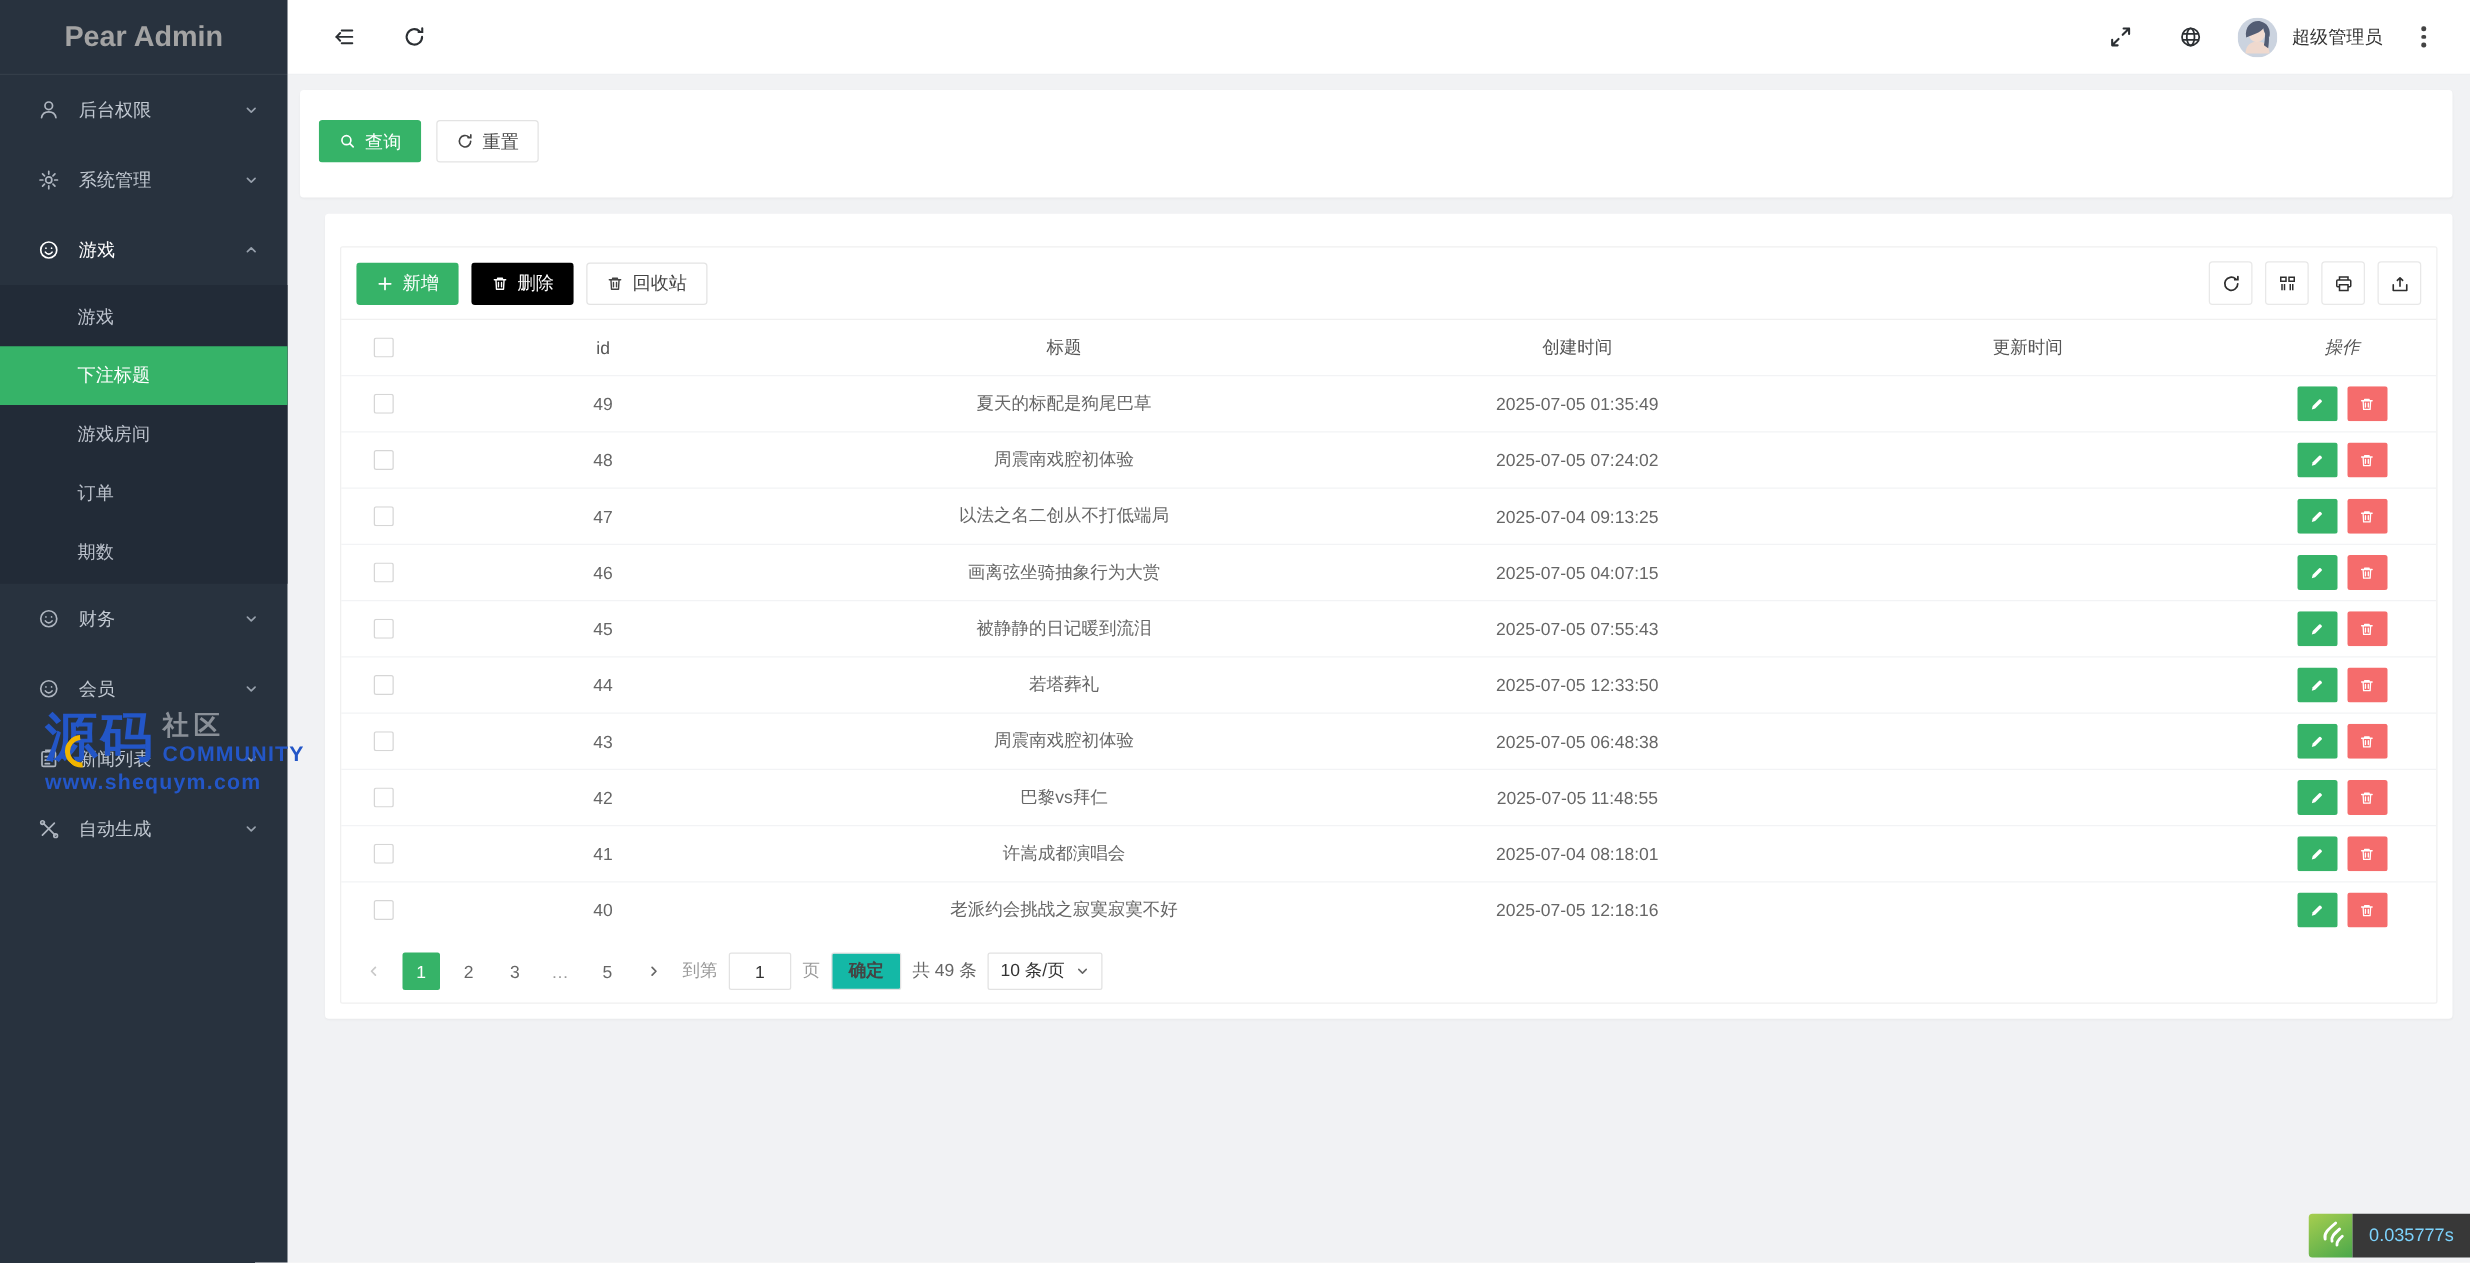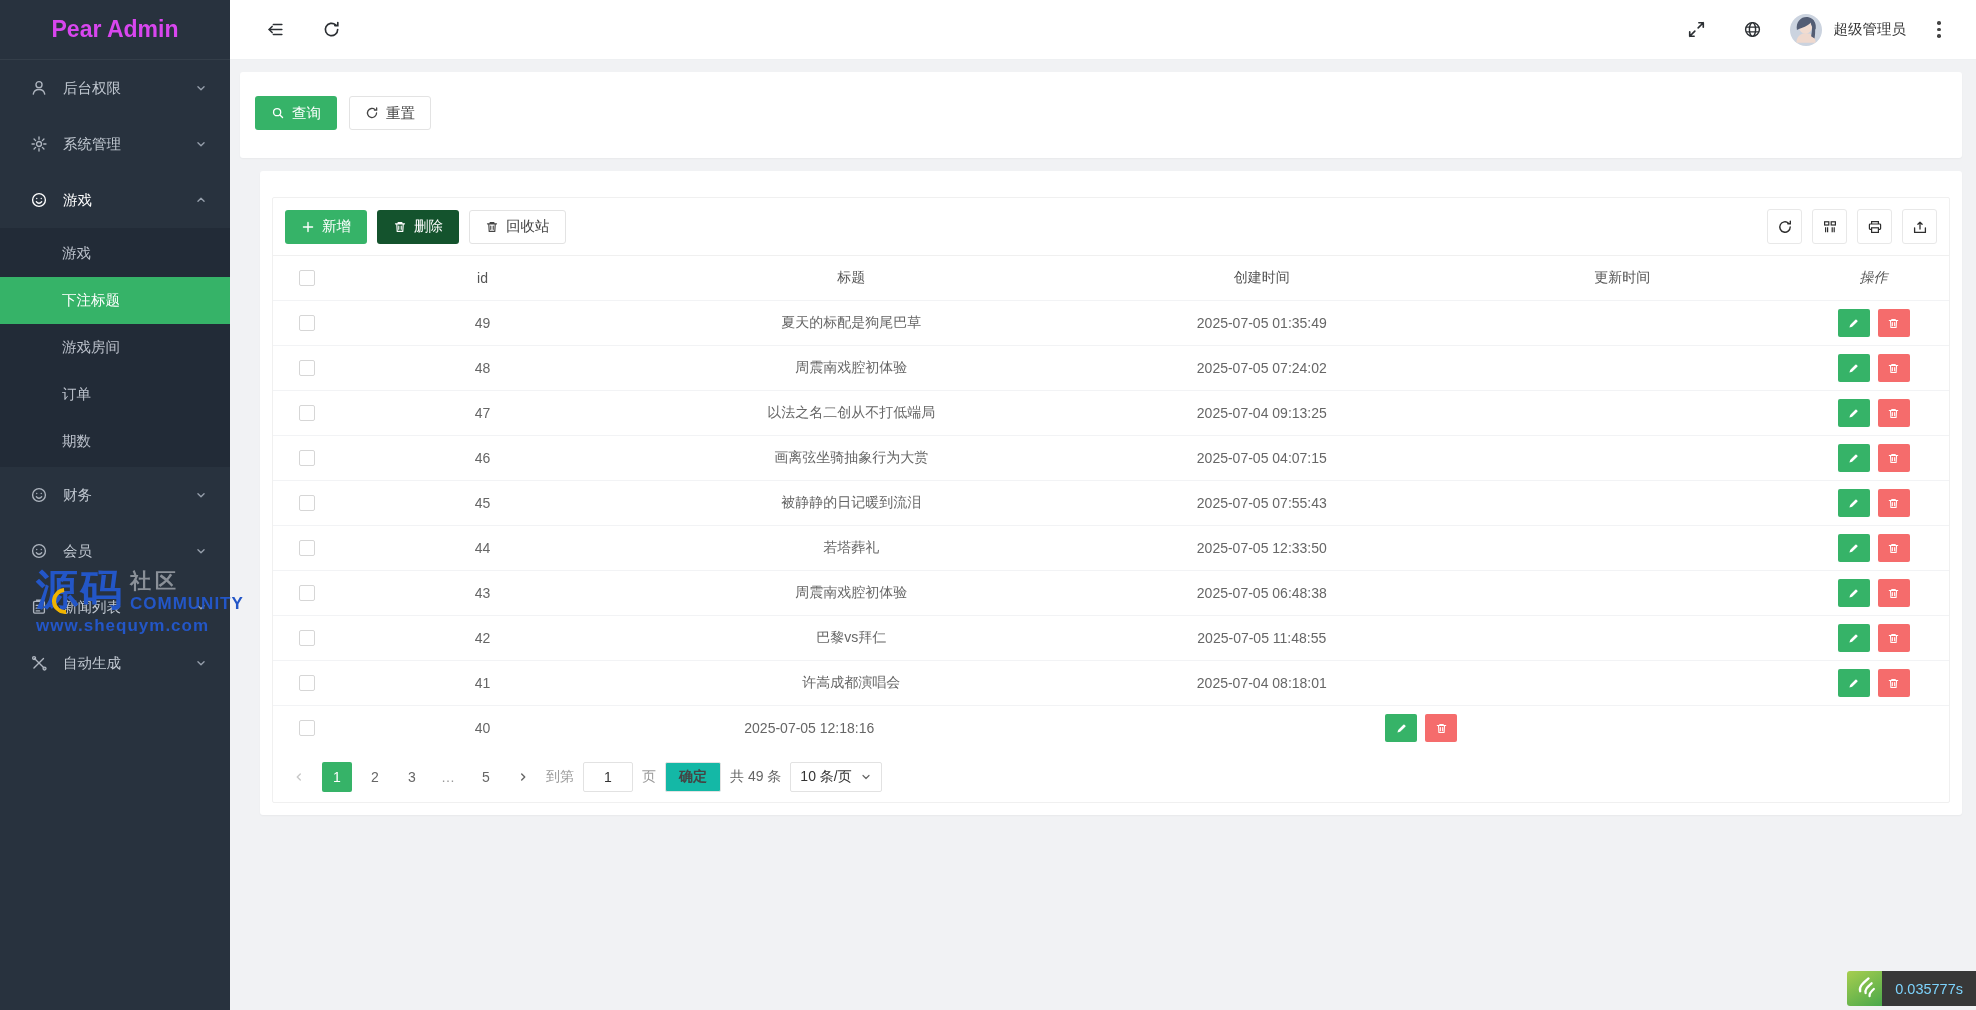--- a/index.html
+++ b/index.html
@@ -2,21 +2,21 @@
 <html><head>
 <meta charset="utf-8">
 <style>
   html,body{margin:0;padding:0;width:1976px;height:1010px;overflow:hidden;
     font-family:"Liberation Sans","DejaVu Sans",sans-serif;background:#f1f2f4;}
   *{box-sizing:border-box;}
 
   
   .sidebar{position:absolute;left:0;top:0;width:230px;height:1010px;background:#28323E;z-index:5;}
   .logo{height:60px;display:flex;align-items:center;justify-content:center;
-    font-size:23px;font-weight:bold;color:#d946ef;border-bottom:1px solid rgba(255,255,255,.06);}
+    font-size:23px;font-weight:bold;color:#a3a3a3;border-bottom:1px solid rgba(255,255,255,.06);}
   .menu-item{height:56px;display:flex;align-items:center;padding:0 22px 0 30px;
     color:#C2C9D2;font-size:14.5px;cursor:pointer;}
   .menu-item.open{color:#fff;}
   .mi-icon{width:18px;height:18px;margin-right:15px;display:flex;align-items:center;justify-content:center;color:#AEB5BF;}
   .menu-item.open .mi-icon{color:#fff;}
   .mi-label{flex:1;}
   .chev{width:14px;height:14px;color:#97A0AC;display:flex;align-items:center;}
   .submenu{background:#222B37;padding:2px 0;}
   .sub-item{height:47px;display:flex;align-items:center;padding-left:62px;
     color:#BCC2CC;font-size:14.5px;cursor:pointer;}
@@ -50,21 +50,21 @@
 
   
   .content{position:absolute;left:230px;top:60px;right:0;bottom:0;padding:12px 14px 0 10px;}
   .card{background:#fff;border-radius:3px;box-shadow:0 1px 2px rgba(0,0,0,.04);}
   .search-card{padding:24px 15px 28px;display:flex;gap:12px;}
   .btn{display:inline-flex;align-items:center;justify-content:center;gap:7px;height:33px;
     padding:16px 15px;font-size:14.5px;border-radius:3px;cursor:pointer;border:1px solid transparent;}
   .btn svg{width:14px;height:14px;}
   .btn-green{background:#36B368;color:#fff;}
   .btn-plain{background:#fff;color:#444;border-color:#e3e3e3;}
-  .btn-red{background:#14532d;color:#fff;}
+  .btn-red{background:#000000;color:#fff;}
 
   .table-card{margin-top:13px;padding:26px 12px 12px;margin-left:20px;}
   .table-box{border:1px solid #f0f0f0;border-radius:2px;}
   .toolbar{display:flex;align-items:center;padding:11px 12px;}
   .toolbar-left{display:flex;gap:10px;}
   .toolbar-right{margin-left:auto;display:flex;gap:10px;}
   .tool-ic{width:35px;height:35px;border:1px solid #e8e8e8;border-radius:3px;background:#fff;
     display:flex;align-items:center;justify-content:center;color:#2e2e2e;cursor:pointer;}
   .tool-ic svg{width:16px;height:16px;}
 
@@ -583,20 +583,21 @@
                   <path d="M2.8 4.4h10.4M5.8 4.4V3h4.4v1.4M4.3 4.4l.5 8.6h6.4l.5-8.6M6.6 6.8v3.9M9.4 6.8v3.9"></path>
                 </svg>
               </span>
             </div>
           </div>
           <div class="trow">
             <div class="cell col-cb">
               <span class="checkbox"></span>
             </div>
             <div class="cell col-id">40</div>
+            <div class="cell col-title">老派约会挑战之寂寞寂寞不好</div>
             <div class="cell col-created">2025-07-05 12:18:16</div>
             <div class="cell col-updated"></div>
             <div class="cell col-action">
               <span class="act-btn act-edit">
                 <svg viewBox="0 0 16 16">
                   <path d="M3 13l.9-3.3 6.4-6.4a1 1 0 0 1 1.4 0l1 1a1 1 0 0 1 0 1.4L6.3 12.1 3 13z" fill="currentColor"></path>
                 </svg>
               </span>
               <span class="act-btn act-del">
                 <svg viewBox="0 0 16 16" fill="none" stroke="currentColor" stroke-width="1.3" stroke-linecap="round" stroke-linejoin="round">

